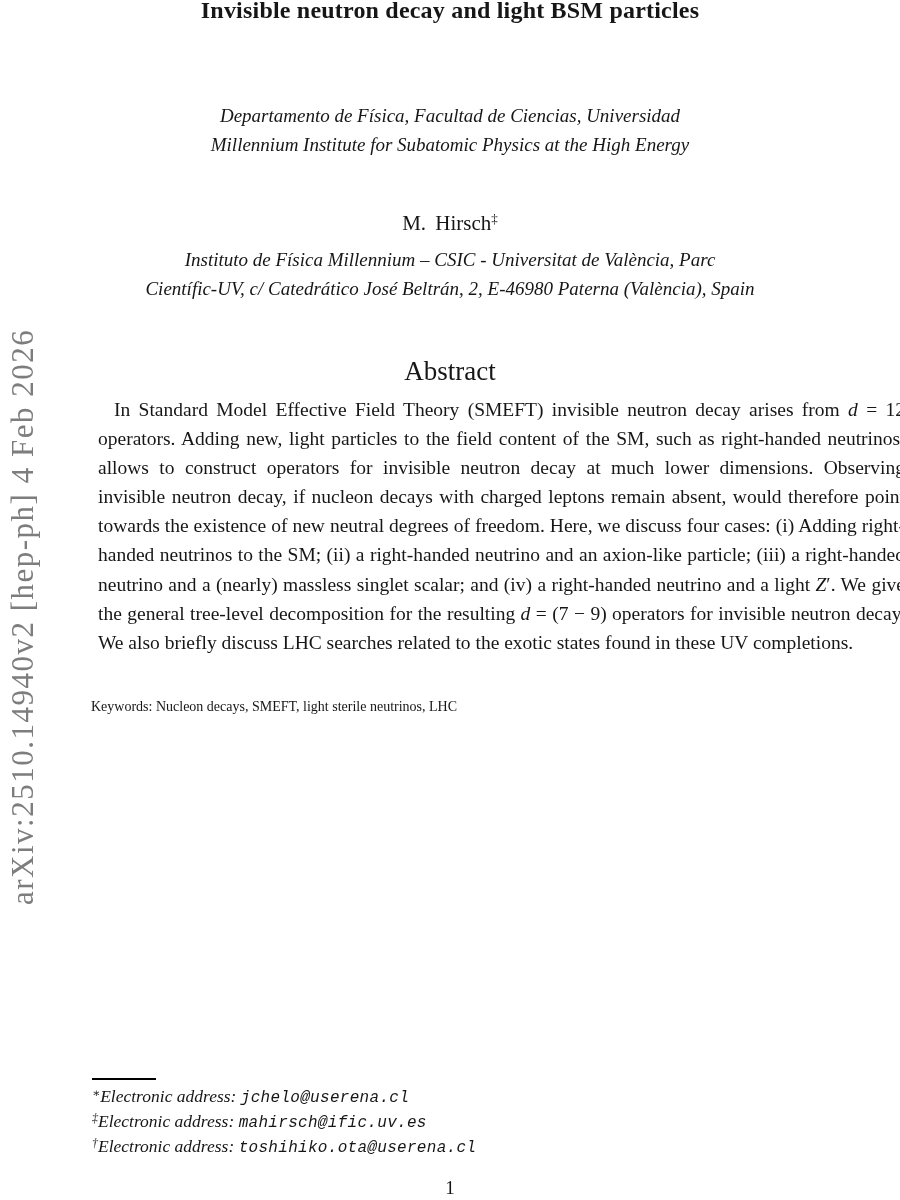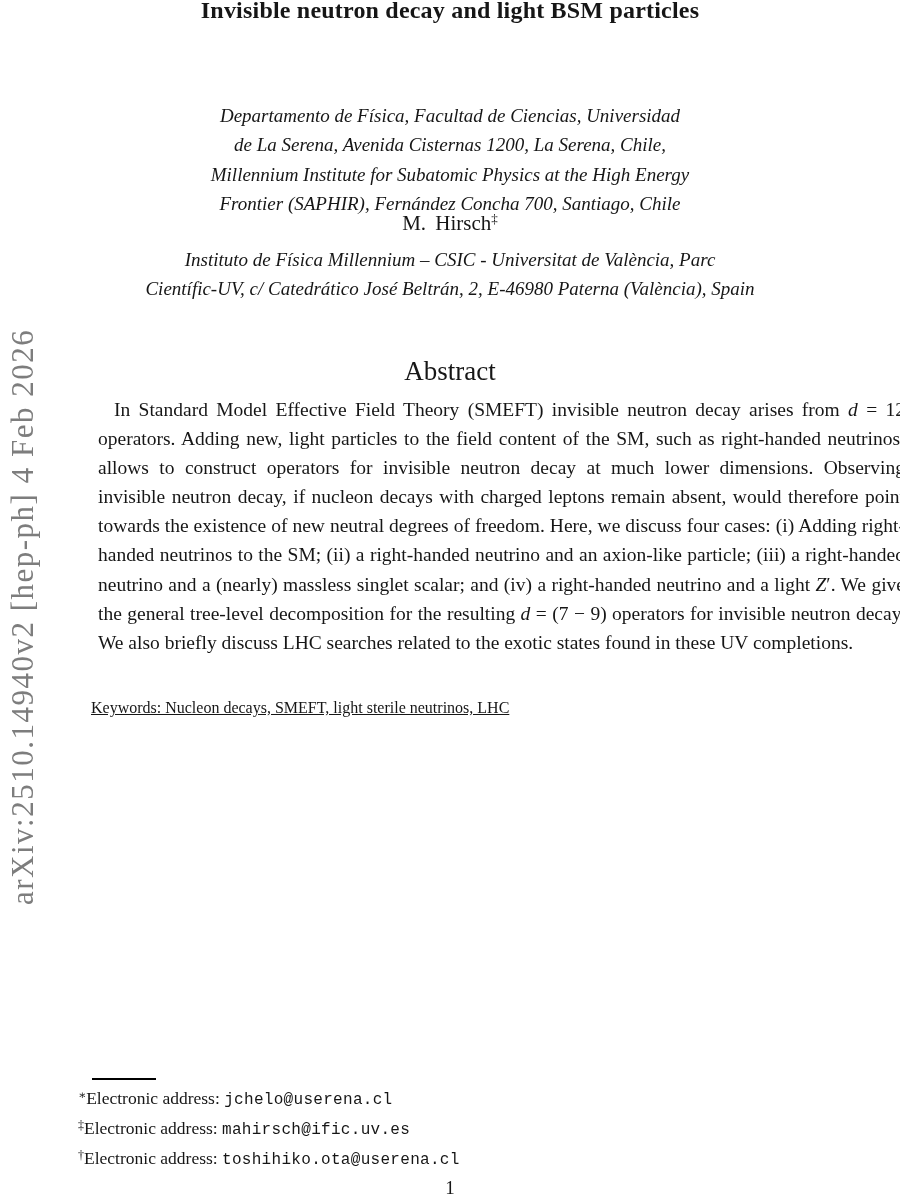--- a/index.html
+++ b/index.html
@@ -31,35 +31,35 @@
   .abstract-heading {
     position:absolute; top:356px; left:0; width:900px; text-align:center;
     font-size:27px;
   }
   .abstract-body {
     position:absolute; top:395px; left:98px; width:807px;
     text-align:justify; font-size:19.5px; line-height:29.1px; text-indent:16px;
   }
   .math { font-style:italic; }
   .keywords-line {
-    position:absolute; top:699px; left:91px; width:807px; font-size:16px;text-decoration:underline;
+    position:absolute; top:699px; left:91px; width:807px; font-size:14px;
   }
   .arxiv-watermark {
     position:absolute; top:905px; left:5px;
     transform:rotate(-90deg); transform-origin:0 0;
     font-size:31px; letter-spacing:1.5px; white-space:nowrap;
     color:#7d7d7d;
   }
   .footnote-rule {
     position:absolute; top:1078px; left:92px; width:64px;
     border-top:2px solid #000;
   }
   .footnotes {
-    position:absolute; top:1083px; left:78px; width:760px;
-    font-size:17.5px; line-height:25px;
+    position:absolute; top:1083px; left:92px; width:760px;
+    font-size:17.5px; line-height:20px;font-style:italic;
   }
   .fn-sym { font-size:12px; vertical-align:5px; }
   .fn-email {
     font-family:"Liberation Mono","DejaVu Sans Mono",monospace;
     font-size:16px; letter-spacing:0.3px;
   }
   .page-number {
     position:absolute; top:1177px; left:0; width:900px; text-align:center;
     font-size:19px;
   }
@@ -67,23 +67,21 @@
 </head>
 <body>
 
 <div class="page">
 
   <div class="paper-title">Invisible neutron decay and light BSM particles</div>
 
 
   <div class="affil affil-1">
     <div>Departamento de Física, Facultad de Ciencias, Universidad</div>
-    <div>de La Serena, Avenida Cisternas 1200, La Serena, Chile,</div>
     <div>Millennium Institute for Subatomic Physics at the High Energy</div>
-    <div>Frontier (SAPHIR), Fernández Concha 700, Santiago, Chile</div>
   </div>
 
   <div class="author2-line">
     <span>M. Hirsch</span><span class="auth-sup">‡</span>
   </div>
 
   <div class="affil affil-2">
     <div>Instituto de Física Millennium – CSIC - Universitat de València, Parc</div>
     <div>Científic-UV, c/ Catedrático José Beltrán, 2, E-46980 Paterna (València), Spain</div>
   </div>

